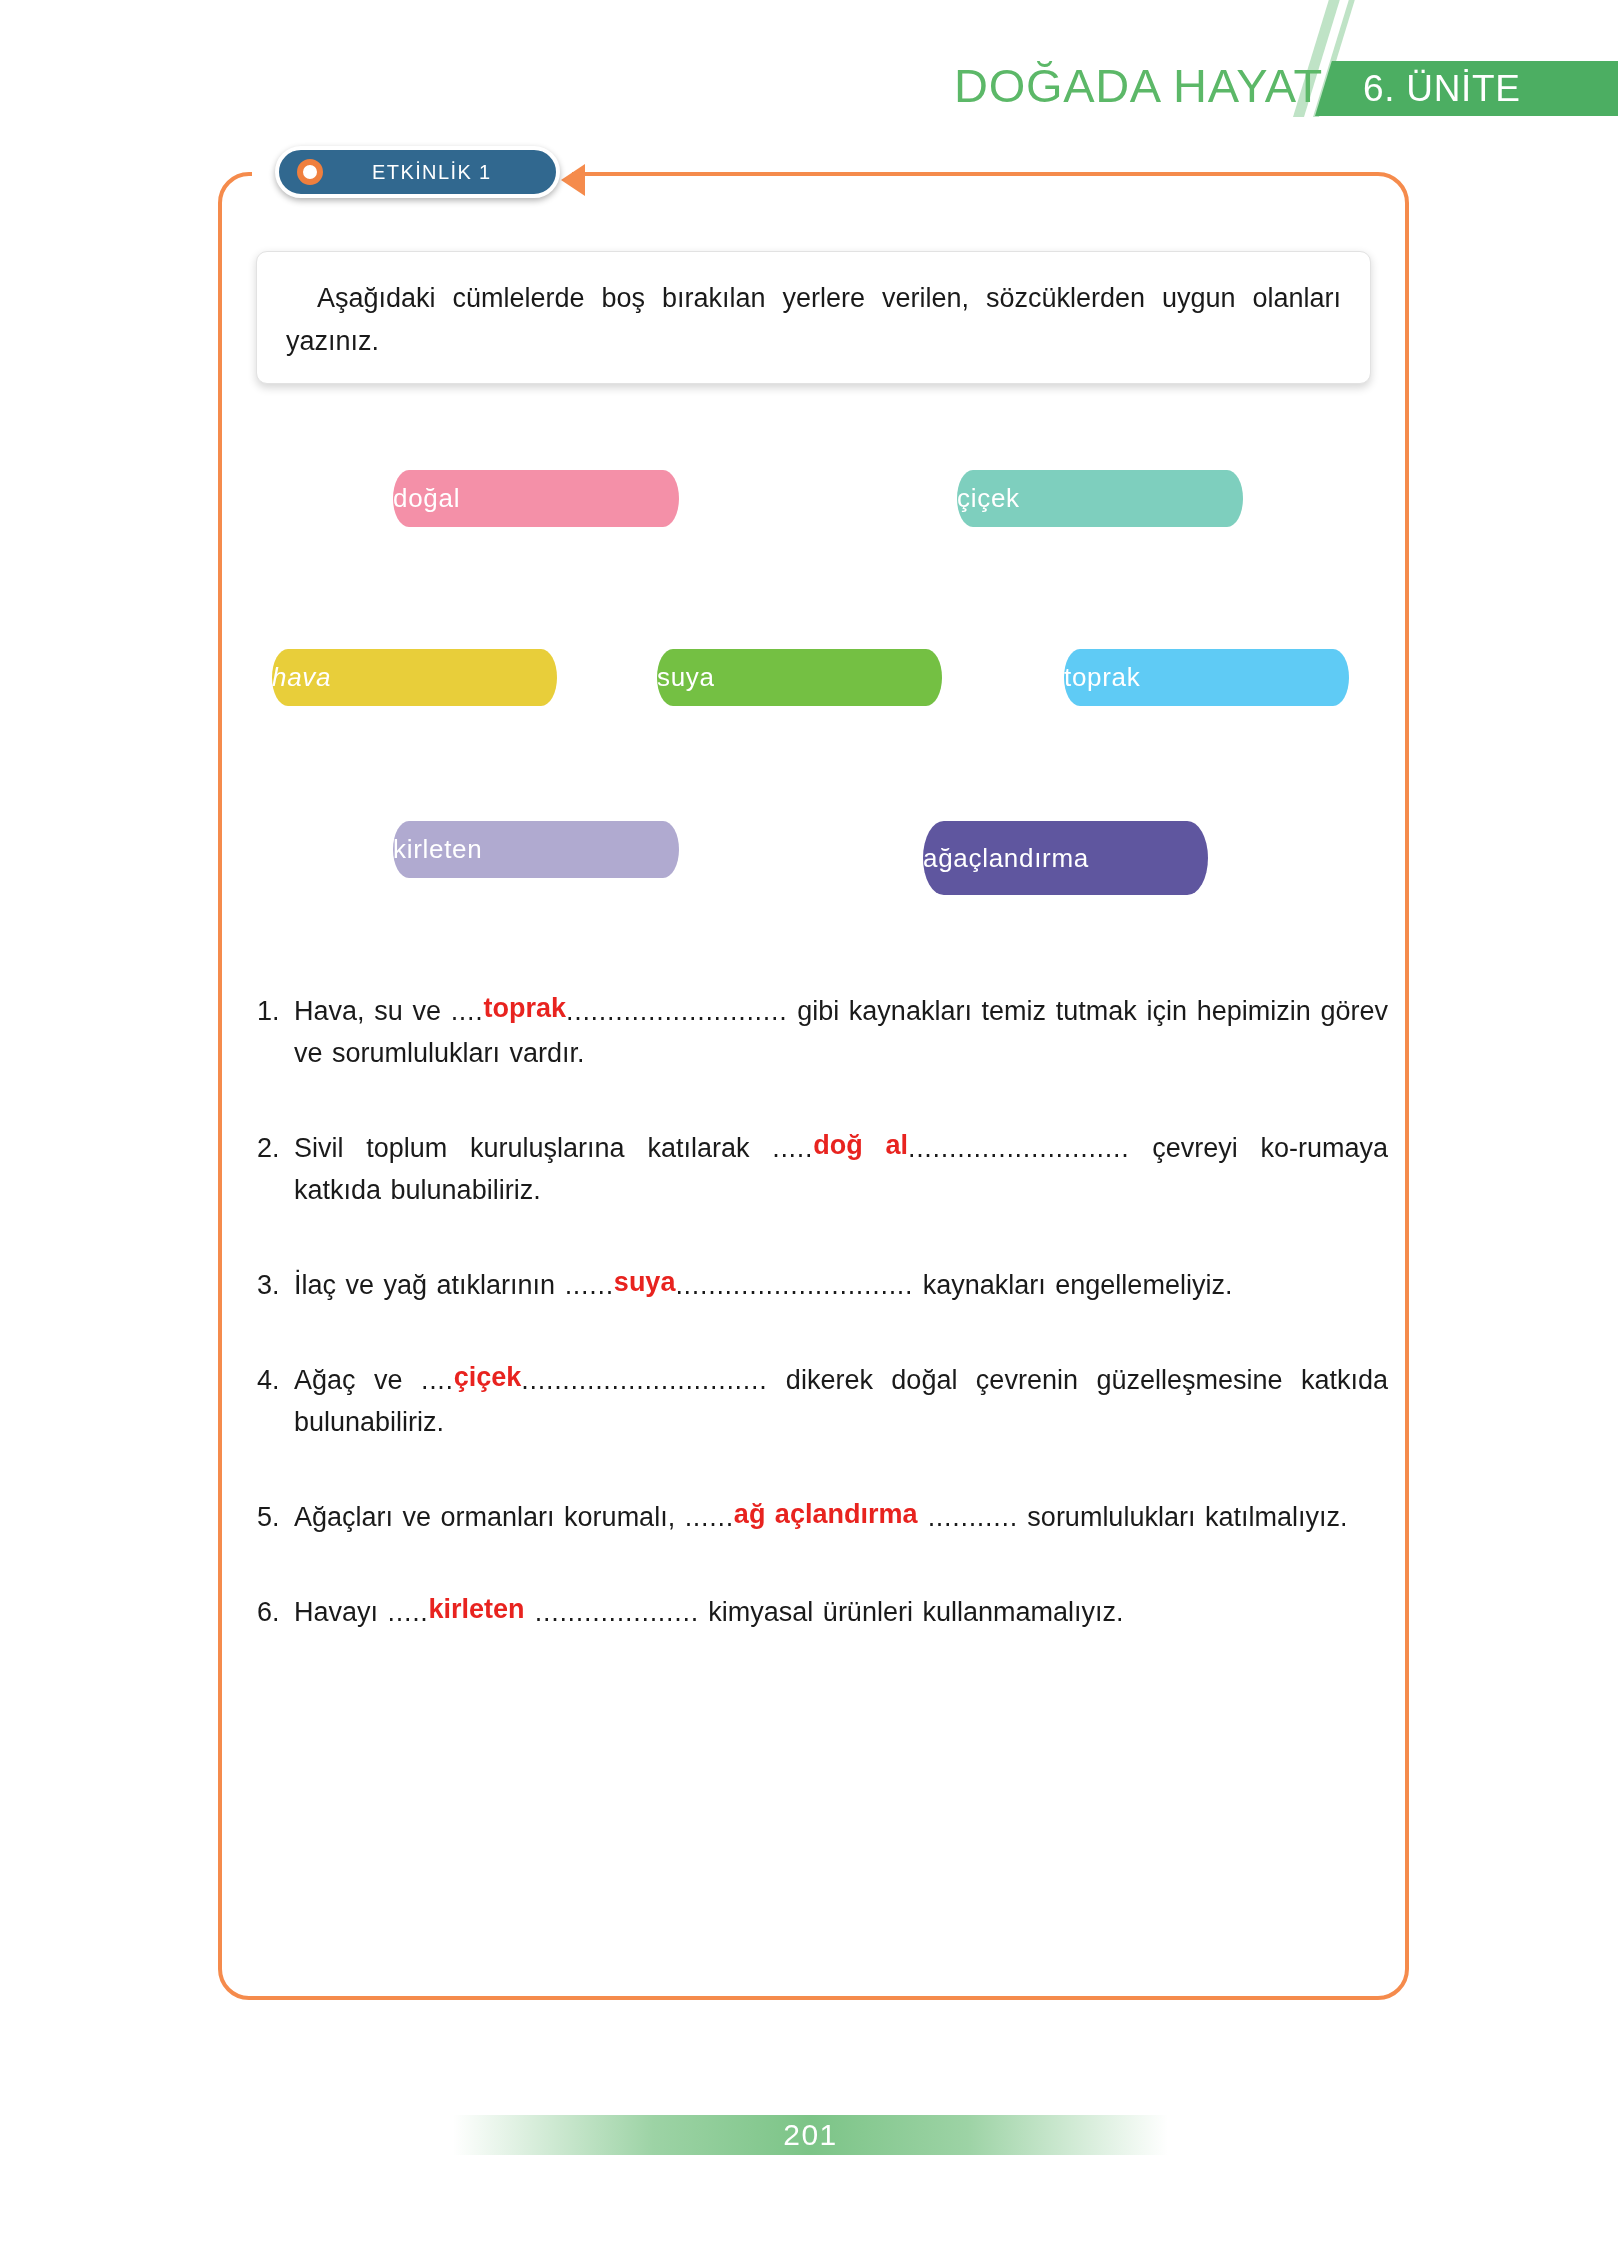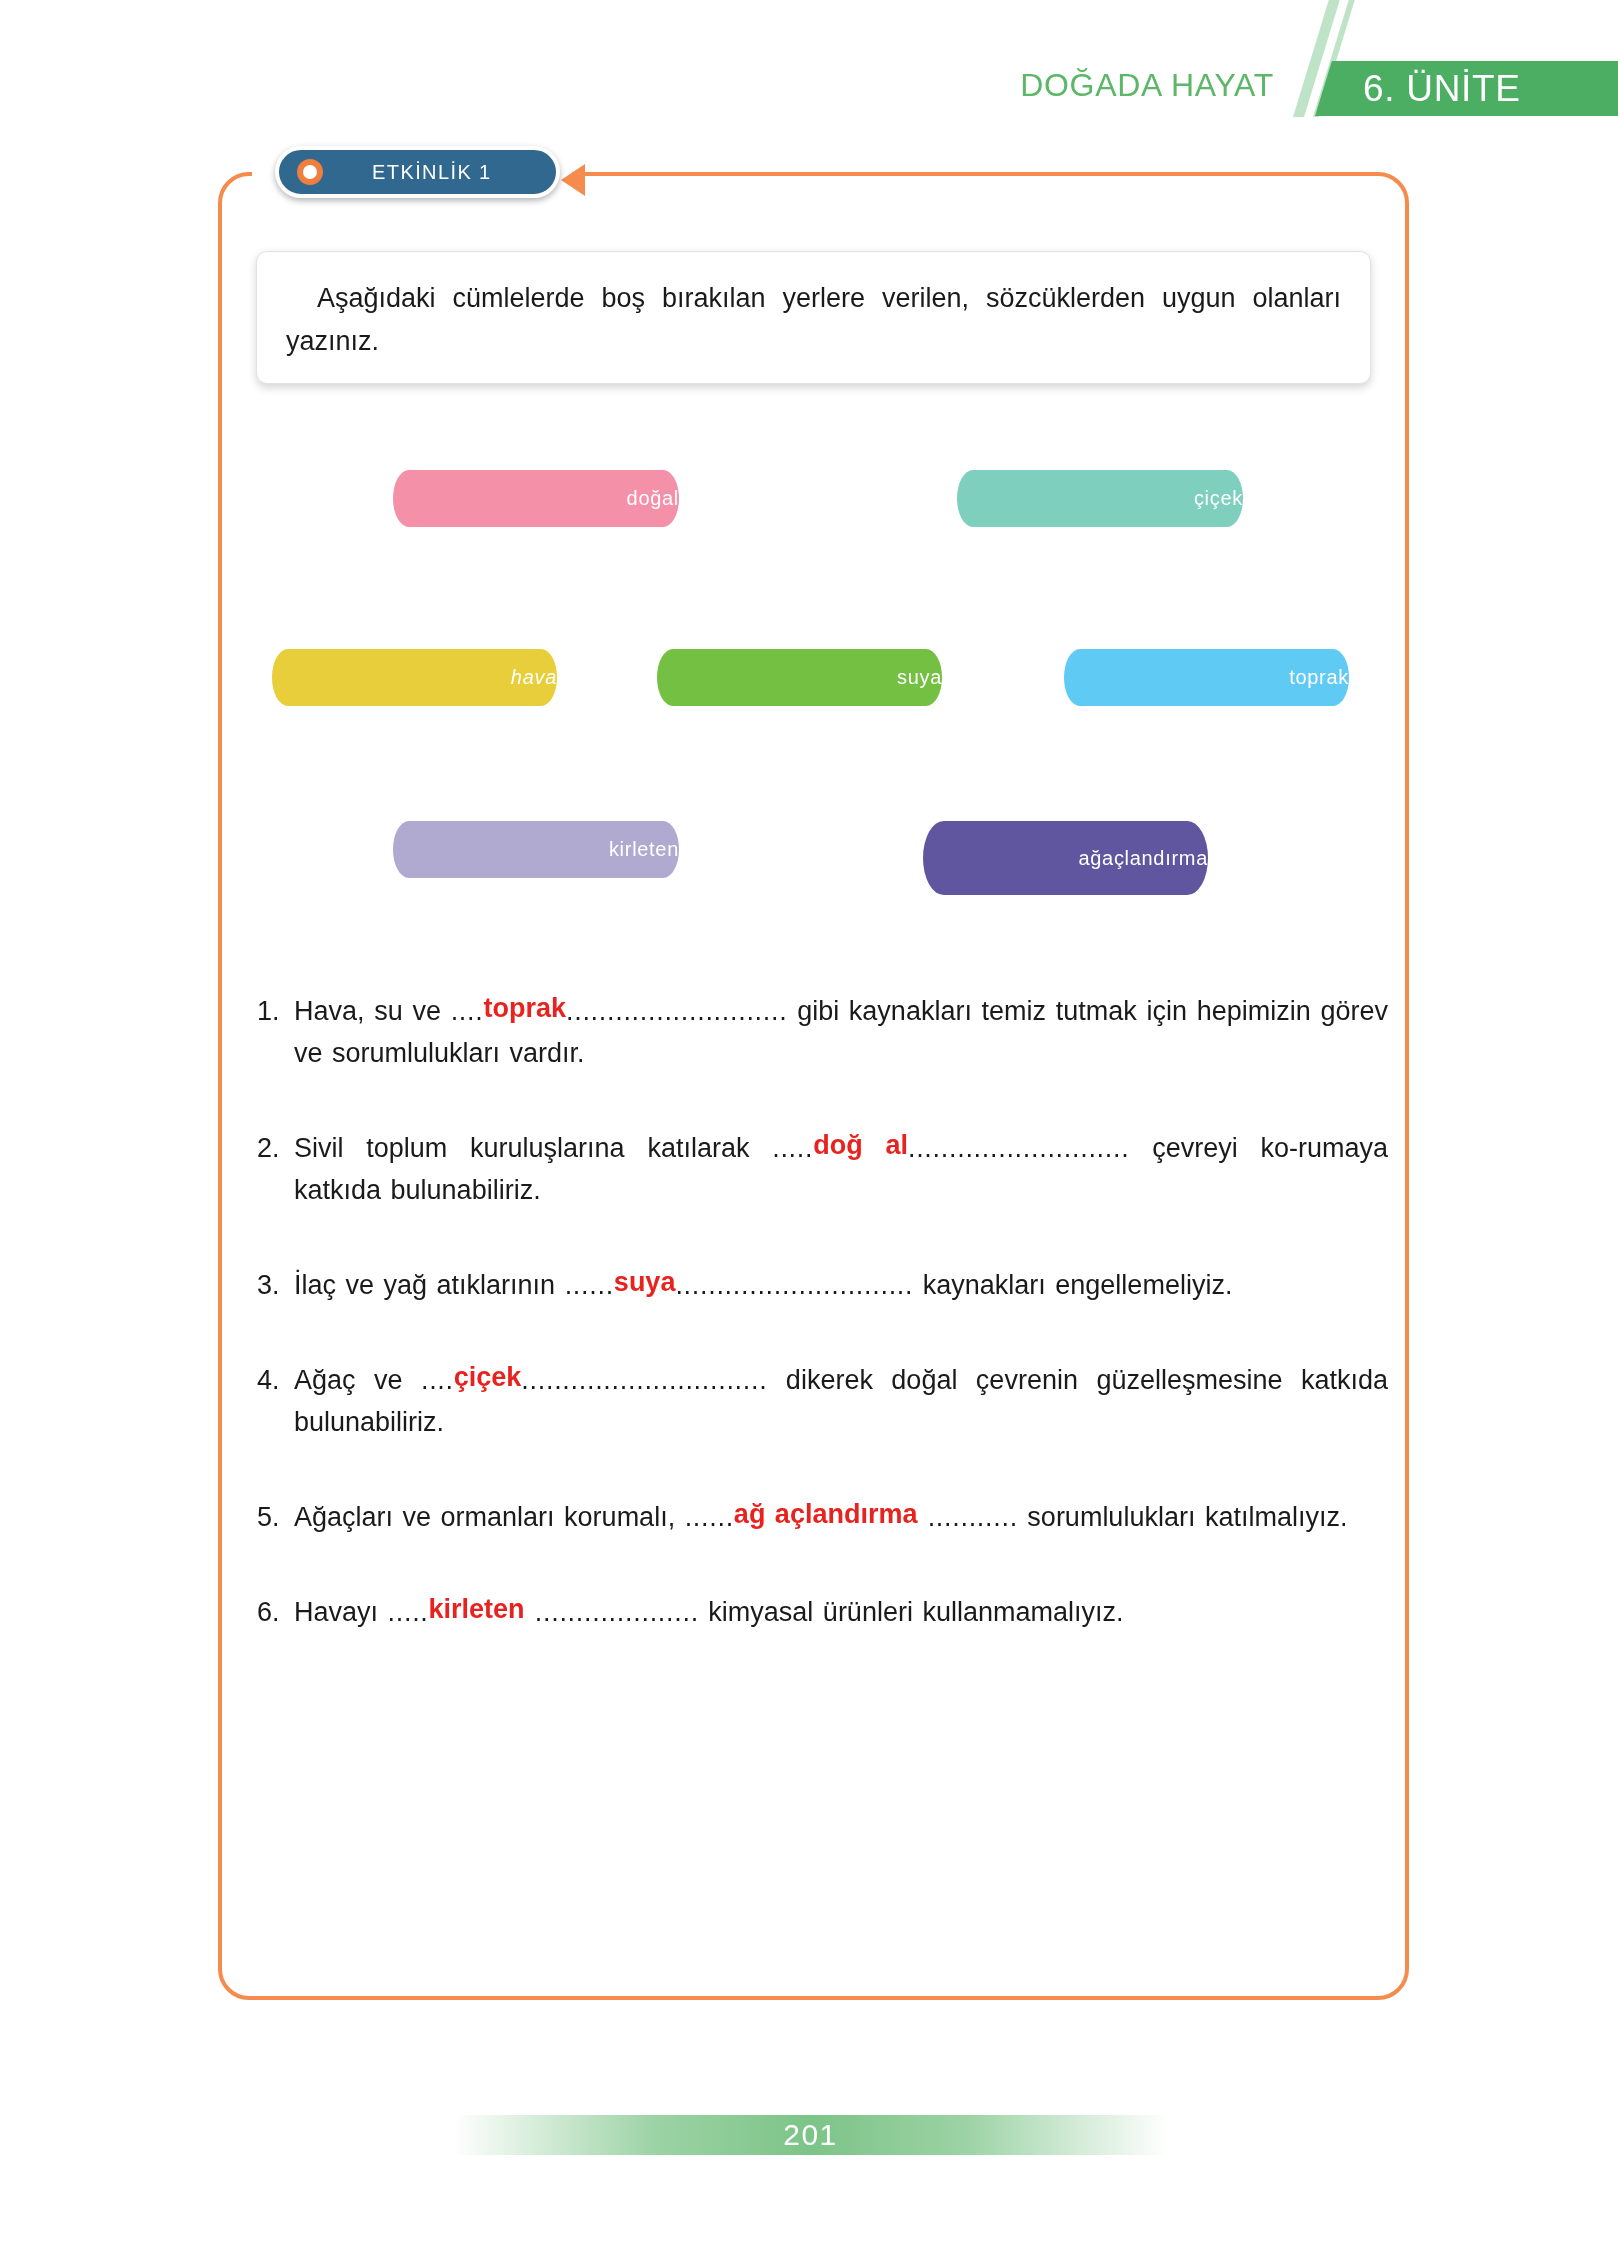--- a/index.html
+++ b/index.html
@@ -63,21 +63,21 @@
     width: 5.5px;
     height: 117px;
   }
   .header-title {
     position: absolute;
     top: 65px;
     left: 954px;
     width: 320px;
     text-align: right;
     color: #5cb868;
-    font-size: 32px;
+    font-size: 47px;
     line-height: 41px;
     letter-spacing: 0.7px;
     white-space: nowrap;
   }
 
   
   .activity-frame {
     position: absolute;
     top: 172px;
     left: 218px;
@@ -166,23 +166,23 @@
     text-indent: 31px;
     text-align: justify;
     word-spacing: 1.4px;
   }
 
   
   .chip {
     position: absolute;
     display: flex;
     align-items: center;
-    justify-content: flex-end;
+    justify-content: flex-start;
     color: #ffffff;
-    font-size: 20px;
+    font-size: 26px;
     letter-spacing: 0.7px;
     border-radius: 23px / 41px;
     white-space: nowrap;
   }
 
   .chip-dogal        { top: 470px;  left: 393px;  width: 286px; height: 57px; }
   .chip-cicek        { top: 470px;  left: 957px; width: 286px; height: 57px; }
   .chip-hava         { top: 649px;  left: 272px;  width: 285px; height: 57px; font-style: italic; }
   .chip-suya         { top: 649px;  left: 657px;  width: 285px; height: 57px; }
   .chip-toprak       { top: 649px;  left: 1064px; width: 285px; height: 57px; }

